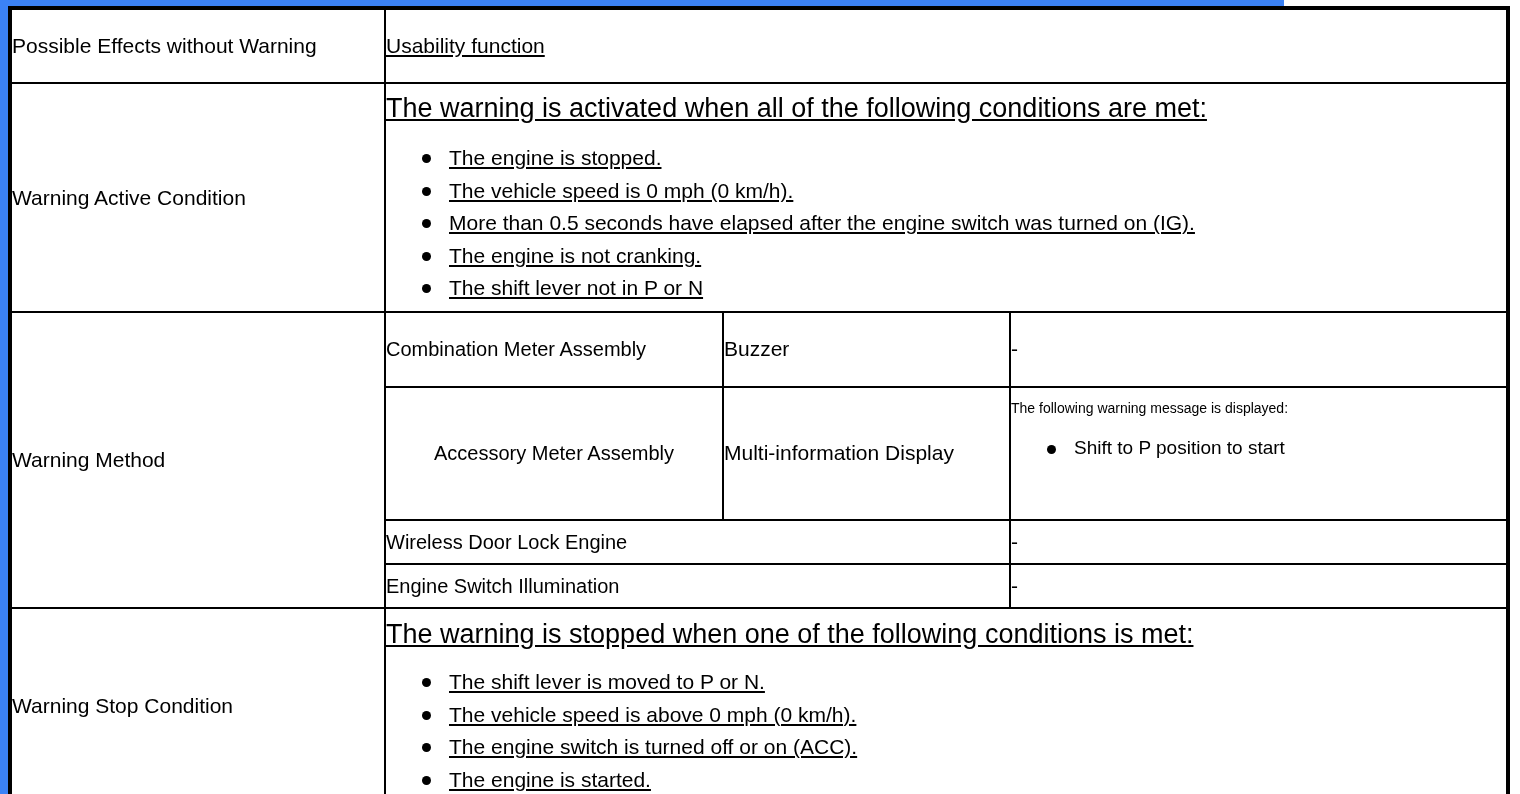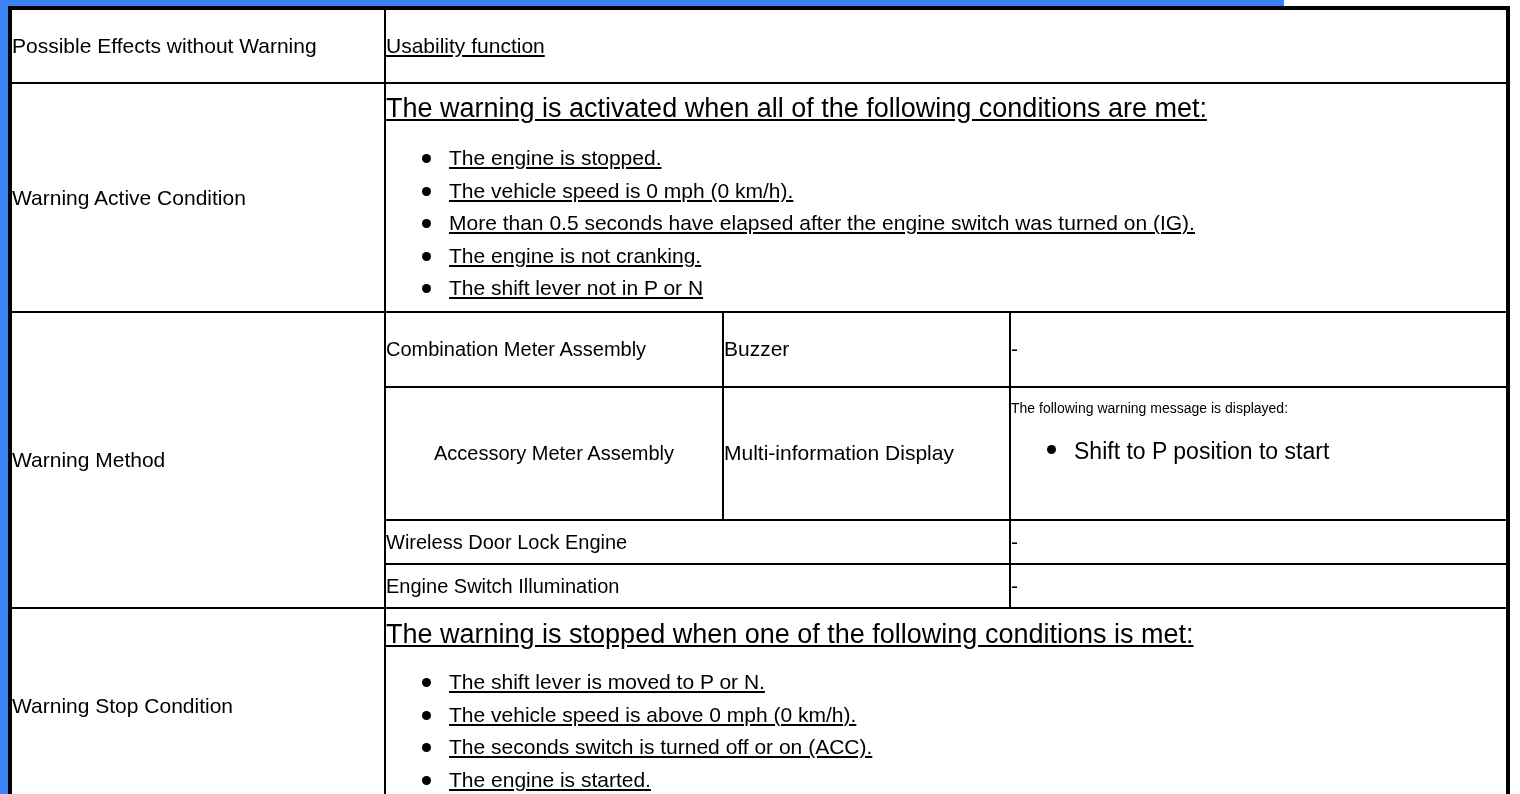--- a/index.html
+++ b/index.html
@@ -134,21 +134,21 @@
     line-height: 1.32;
     margin: 0;
   }
   ul.msg {
     list-style: none;
     margin: 17px 0 2px 0;
     padding: 0 0 0 34px;
   }
   ul.msg > li {
     position: relative;
-    font-size: 23px;
+    font-size: 19px;
     line-height: 1.5;
     padding-left: 29px;
   }
   ul.msg > li::before {
     content: "";
     position: absolute;
     left: 2px;
     top: 11px;
     width: 9px;
     height: 9px;
@@ -228,21 +228,21 @@
         </td>
       </tr>
 
       <tr>
         <td class="lbl h-stop">Warning Stop Condition</td>
         <td class="content" colspan="3">
           <p class="intro">The warning is stopped when one of the following conditions is met:</p>
           <ul class="bullets tight">
             <li>The shift lever is moved to P or N.</li>
             <li>The vehicle speed is above 0 mph (0 km/h).</li>
-            <li>The seconds switch is turned off or on (ACC).</li>
+            <li>The engine switch is turned off or on (ACC).</li>
             <li>The engine is started.</li>
           </ul>
         </td>
       </tr>
 
     </tbody>
   </table>
 
 </div>
 

